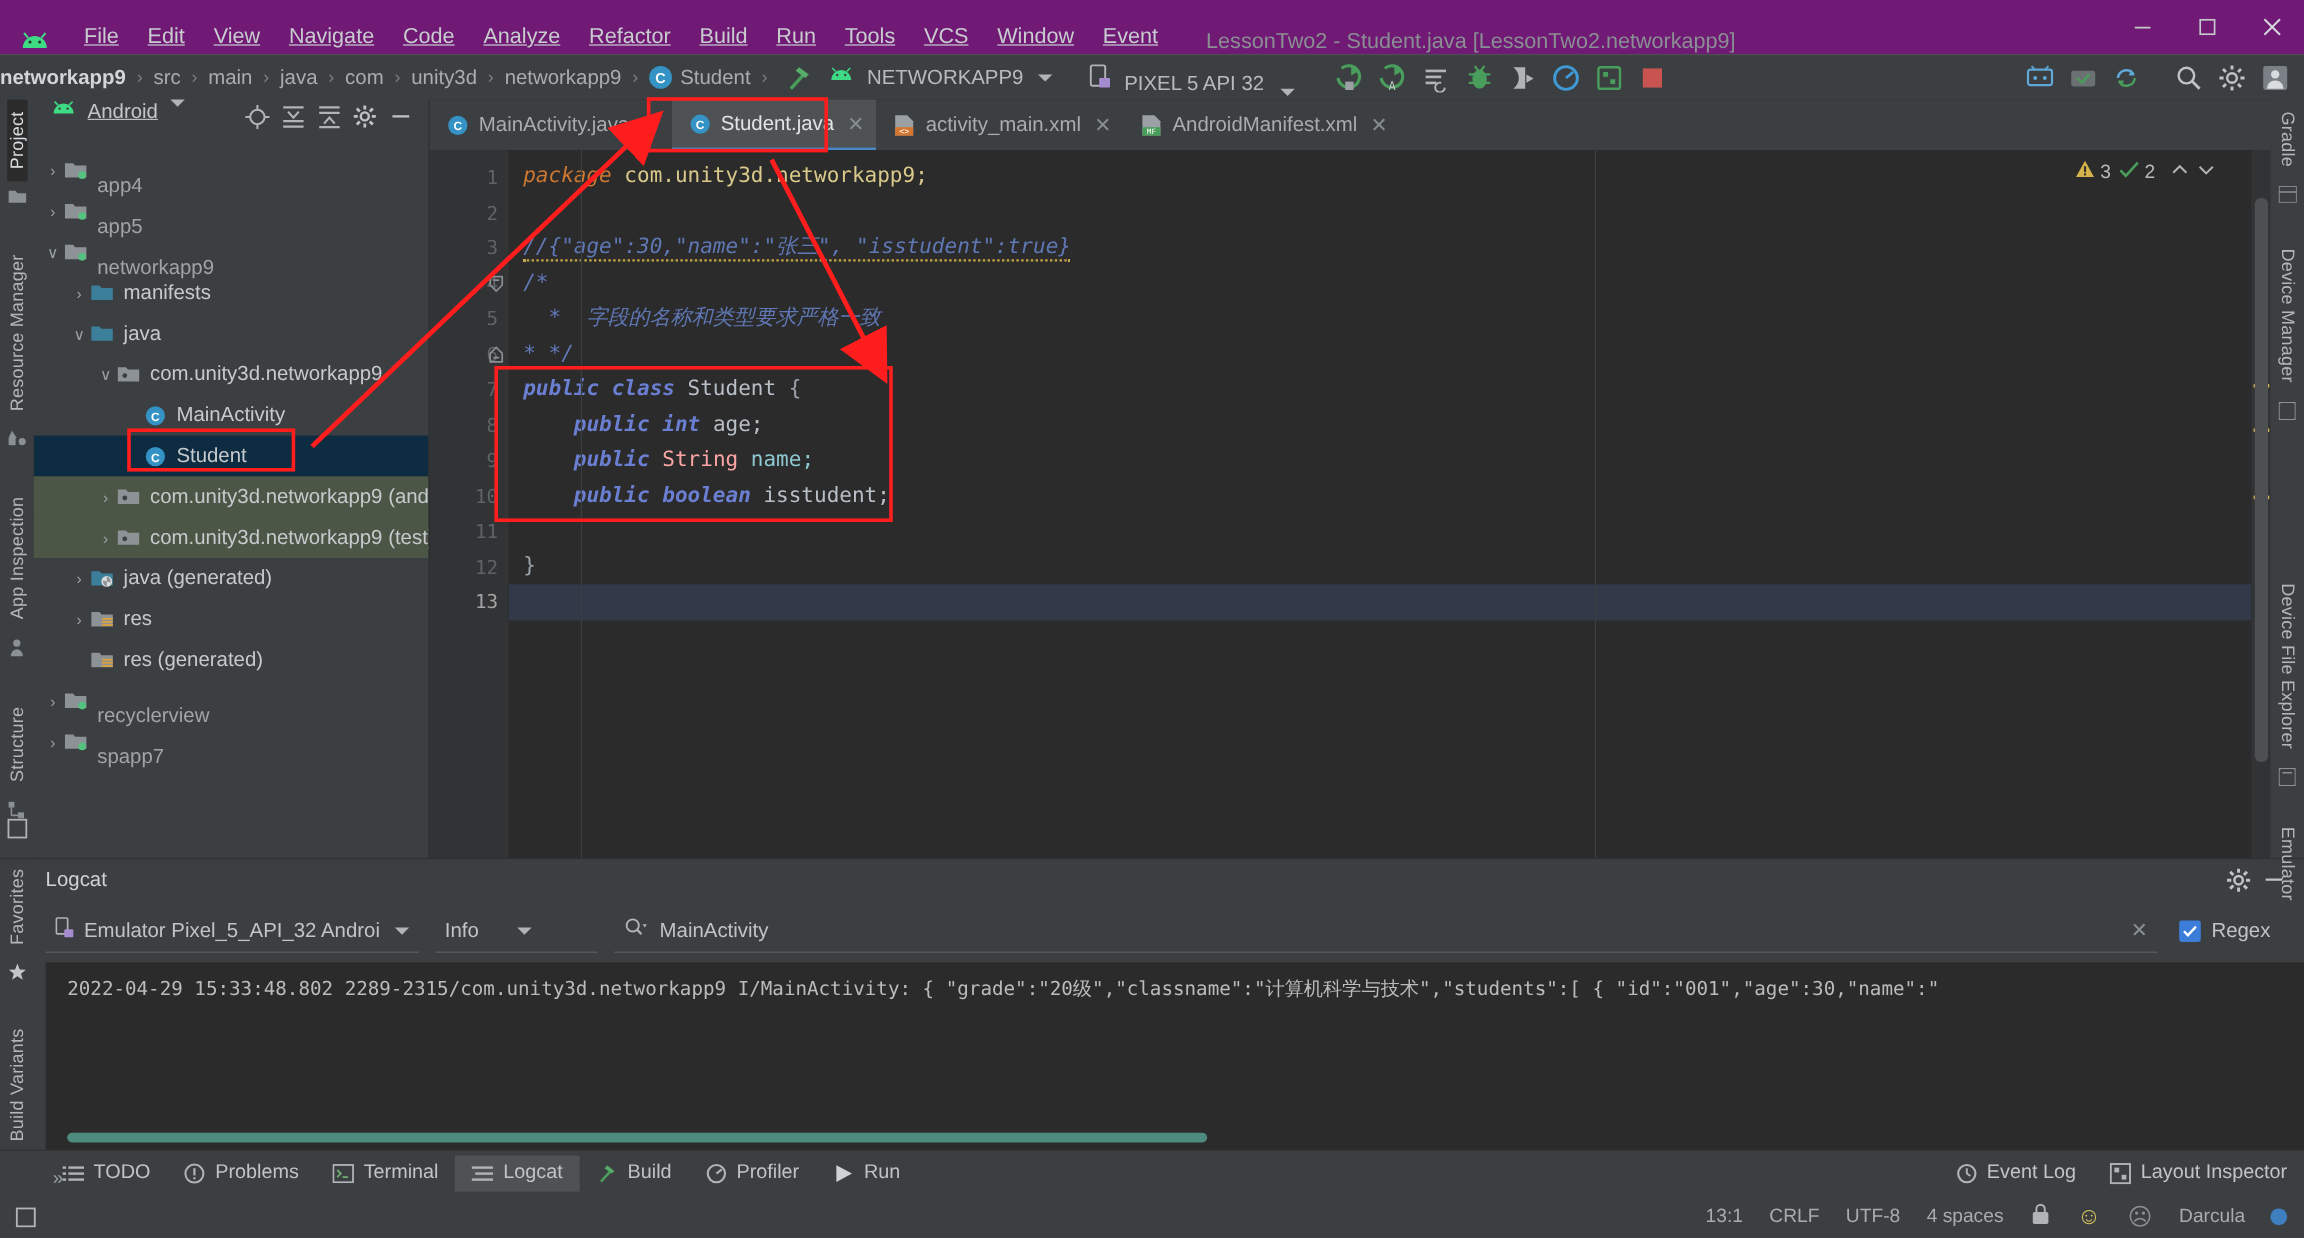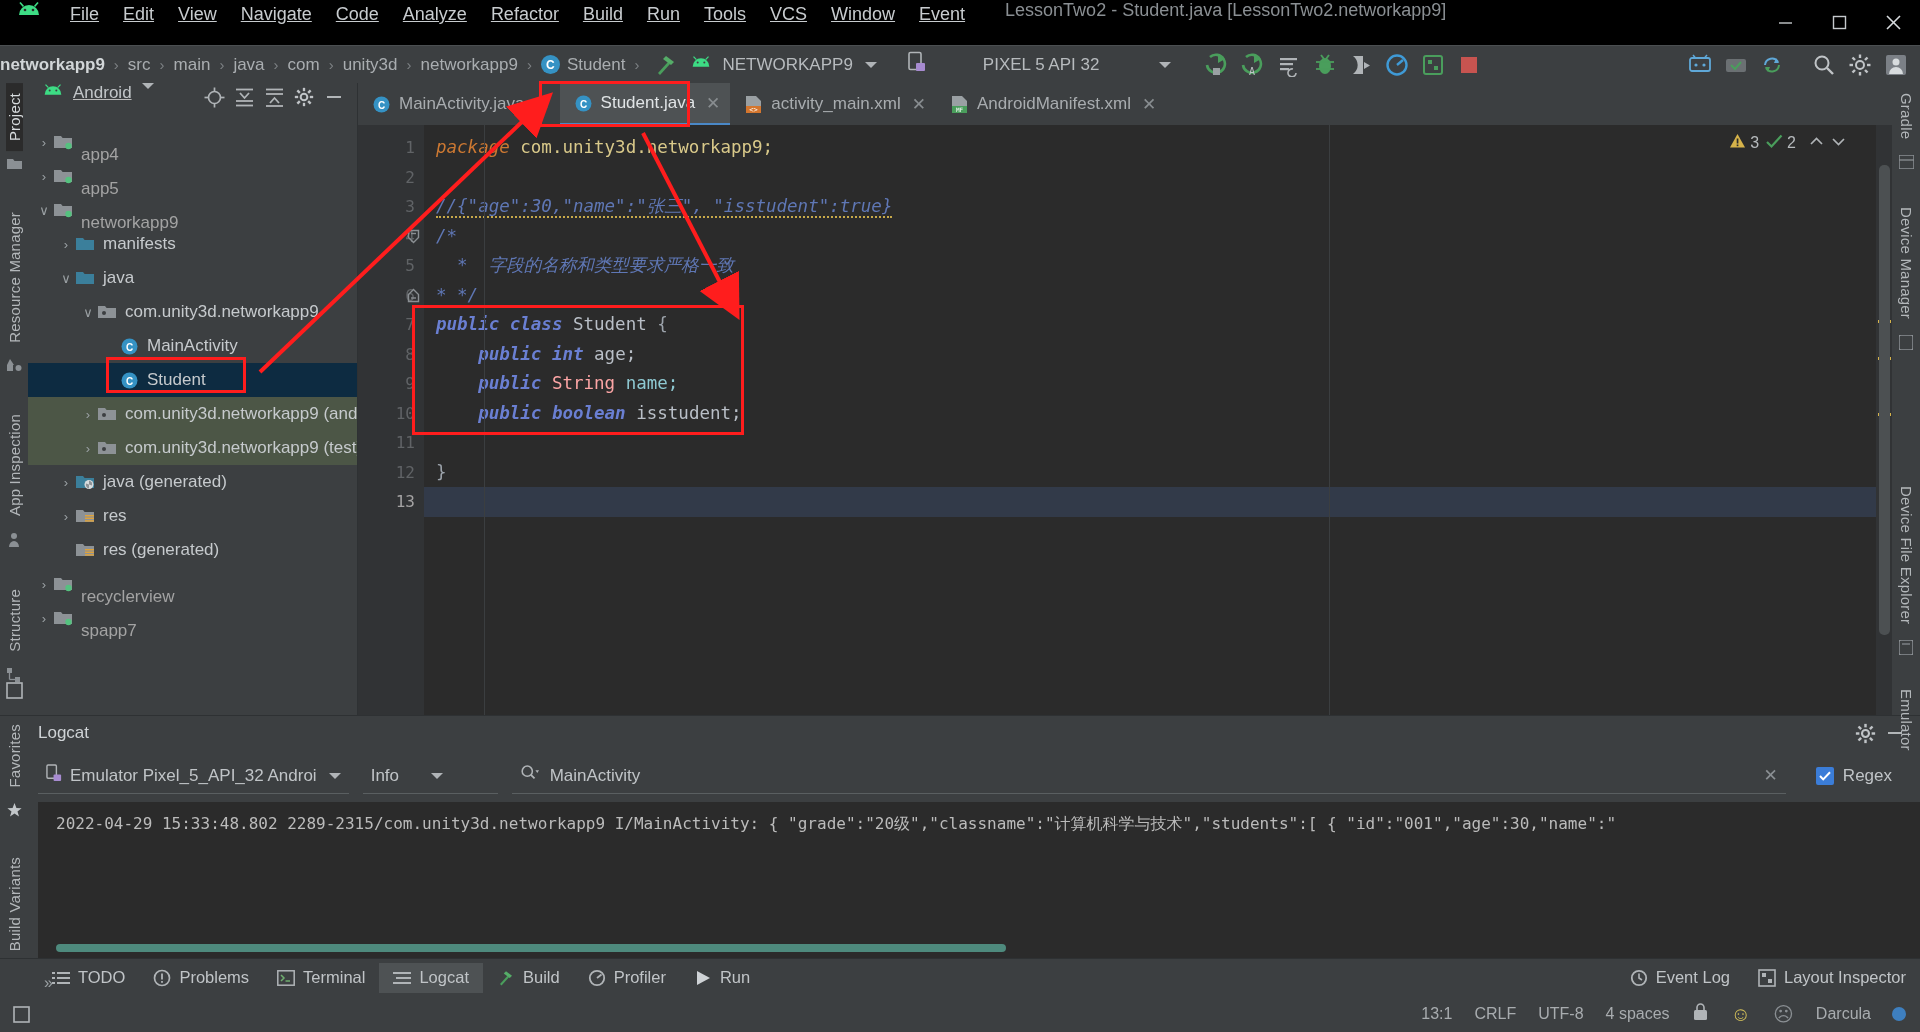--- a/index.html
+++ b/index.html
@@ -8,21 +8,21 @@
     background:#3c3f41;
     font-family:"Liberation Sans", sans-serif;
     font-size:17px;
     color:#bbbbbb;
     -webkit-font-smoothing:antialiased;
   }
   .app { width:1920px; height:1032px; display:flex; flex-direction:column; position:relative; }
 
   
   .menubar {
-    height:45px; background:#000000; display:flex; align-items:flex-start;
+    height:45px; background:#701a75; display:flex; align-items:flex-end;
     padding-left:16px; flex:none; position:relative;
   }
   .and-logo { width:26px; height:20px; margin-right:16px; display:flex; align-items:center; }
   .menu-item {
     padding:4px 12px; font-size:18px; color:#c8cccf; white-space:nowrap;
   }
   .menu-item u { text-decoration:underline; }
   .win-title {
     margin-left:28px; color:#8a8f93; font-size:18px; white-space:nowrap;
   }
@@ -40,21 +40,21 @@
   .crumb.bold { font-weight:bold; color:#d2d6d8; }
   .sep { color:#7d8184; padding:0 9px; font-size:15px; }
   .cicon {
     width:19px; height:19px; border-radius:50%; background:#3592c4; color:#fff;
     font-size:12px; display:inline-flex; align-items:center; justify-content:center;
     margin-right:7px; font-weight:bold;
   }
   .tb-btn { height:30px; display:flex; align-items:center; justify-content:center; padding:0 6px; }
   .run-cfg { display:flex; align-items:center; padding:0 6px; height:30px; }
   .run-cfg .lbl { font-size:17px; color:#b7bbbe; margin:0 12px 0 10px; white-space:nowrap; }
-  .dev-cfg { display:flex; align-items:center; padding:0 6px; height:30px;gap:46px; }
+  .dev-cfg { display:flex; align-items:flex-end; padding:0 6px; height:30px; }
   .dev-cfg .lbl { font-size:17px; color:#b7bbbe; margin:0 14px 0 10px; white-space:nowrap; }
   .caret { width:0;height:0;border-left:6px solid transparent;border-right:6px solid transparent;border-top:6px solid #b0b4b7; }
   .tb-right { position:absolute; right:6px; display:flex; align-items:center; }
 
   
   .main { flex:1; display:flex; min-height:0; position:relative; }
 
   
   .lstrip, .rstrip {
     width:28px; background:#3c3f41; display:flex; flex-direction:column;
@@ -878,21 +878,21 @@
           <svg width="20" height="18" viewBox="0 0 22 18">
             <circle cx="8" cy="7" r="5.6" fill="none" stroke="#b0b4b7" stroke-width="1.7"></circle>
             <line x1="12" y1="11" x2="16" y2="15" stroke="#b0b4b7" stroke-width="2"></line>
             <path d="M17 6 L21 6 L19 9 Z" fill="#b0b4b7"></path>
           </svg>
         </span>
         <span class="t">MainActivity</span>
         <span class="sp" style="flex:1"></span>
         <span style="color:#8a8f93; font-size:17px;">✕</span>
       </div>
-      <div style="display:flex; align-items:center; margin:0 18px 0 16px;">
+      <div style="display:flex; align-items:center; margin:0 18px 0 4px;">
         <span class="chk">
           <svg width="12" height="10">
               <path d="M1 5 L4.2 8.4 L11 1.2" fill="none" stroke="#fff" stroke-width="2"></path>
             </svg>
         </span>
         <span class="t" style="font-size:17px; color:#c0c4c7;">Regex</span>
       </div>
     </div>
 
     <div class="lc-body">

